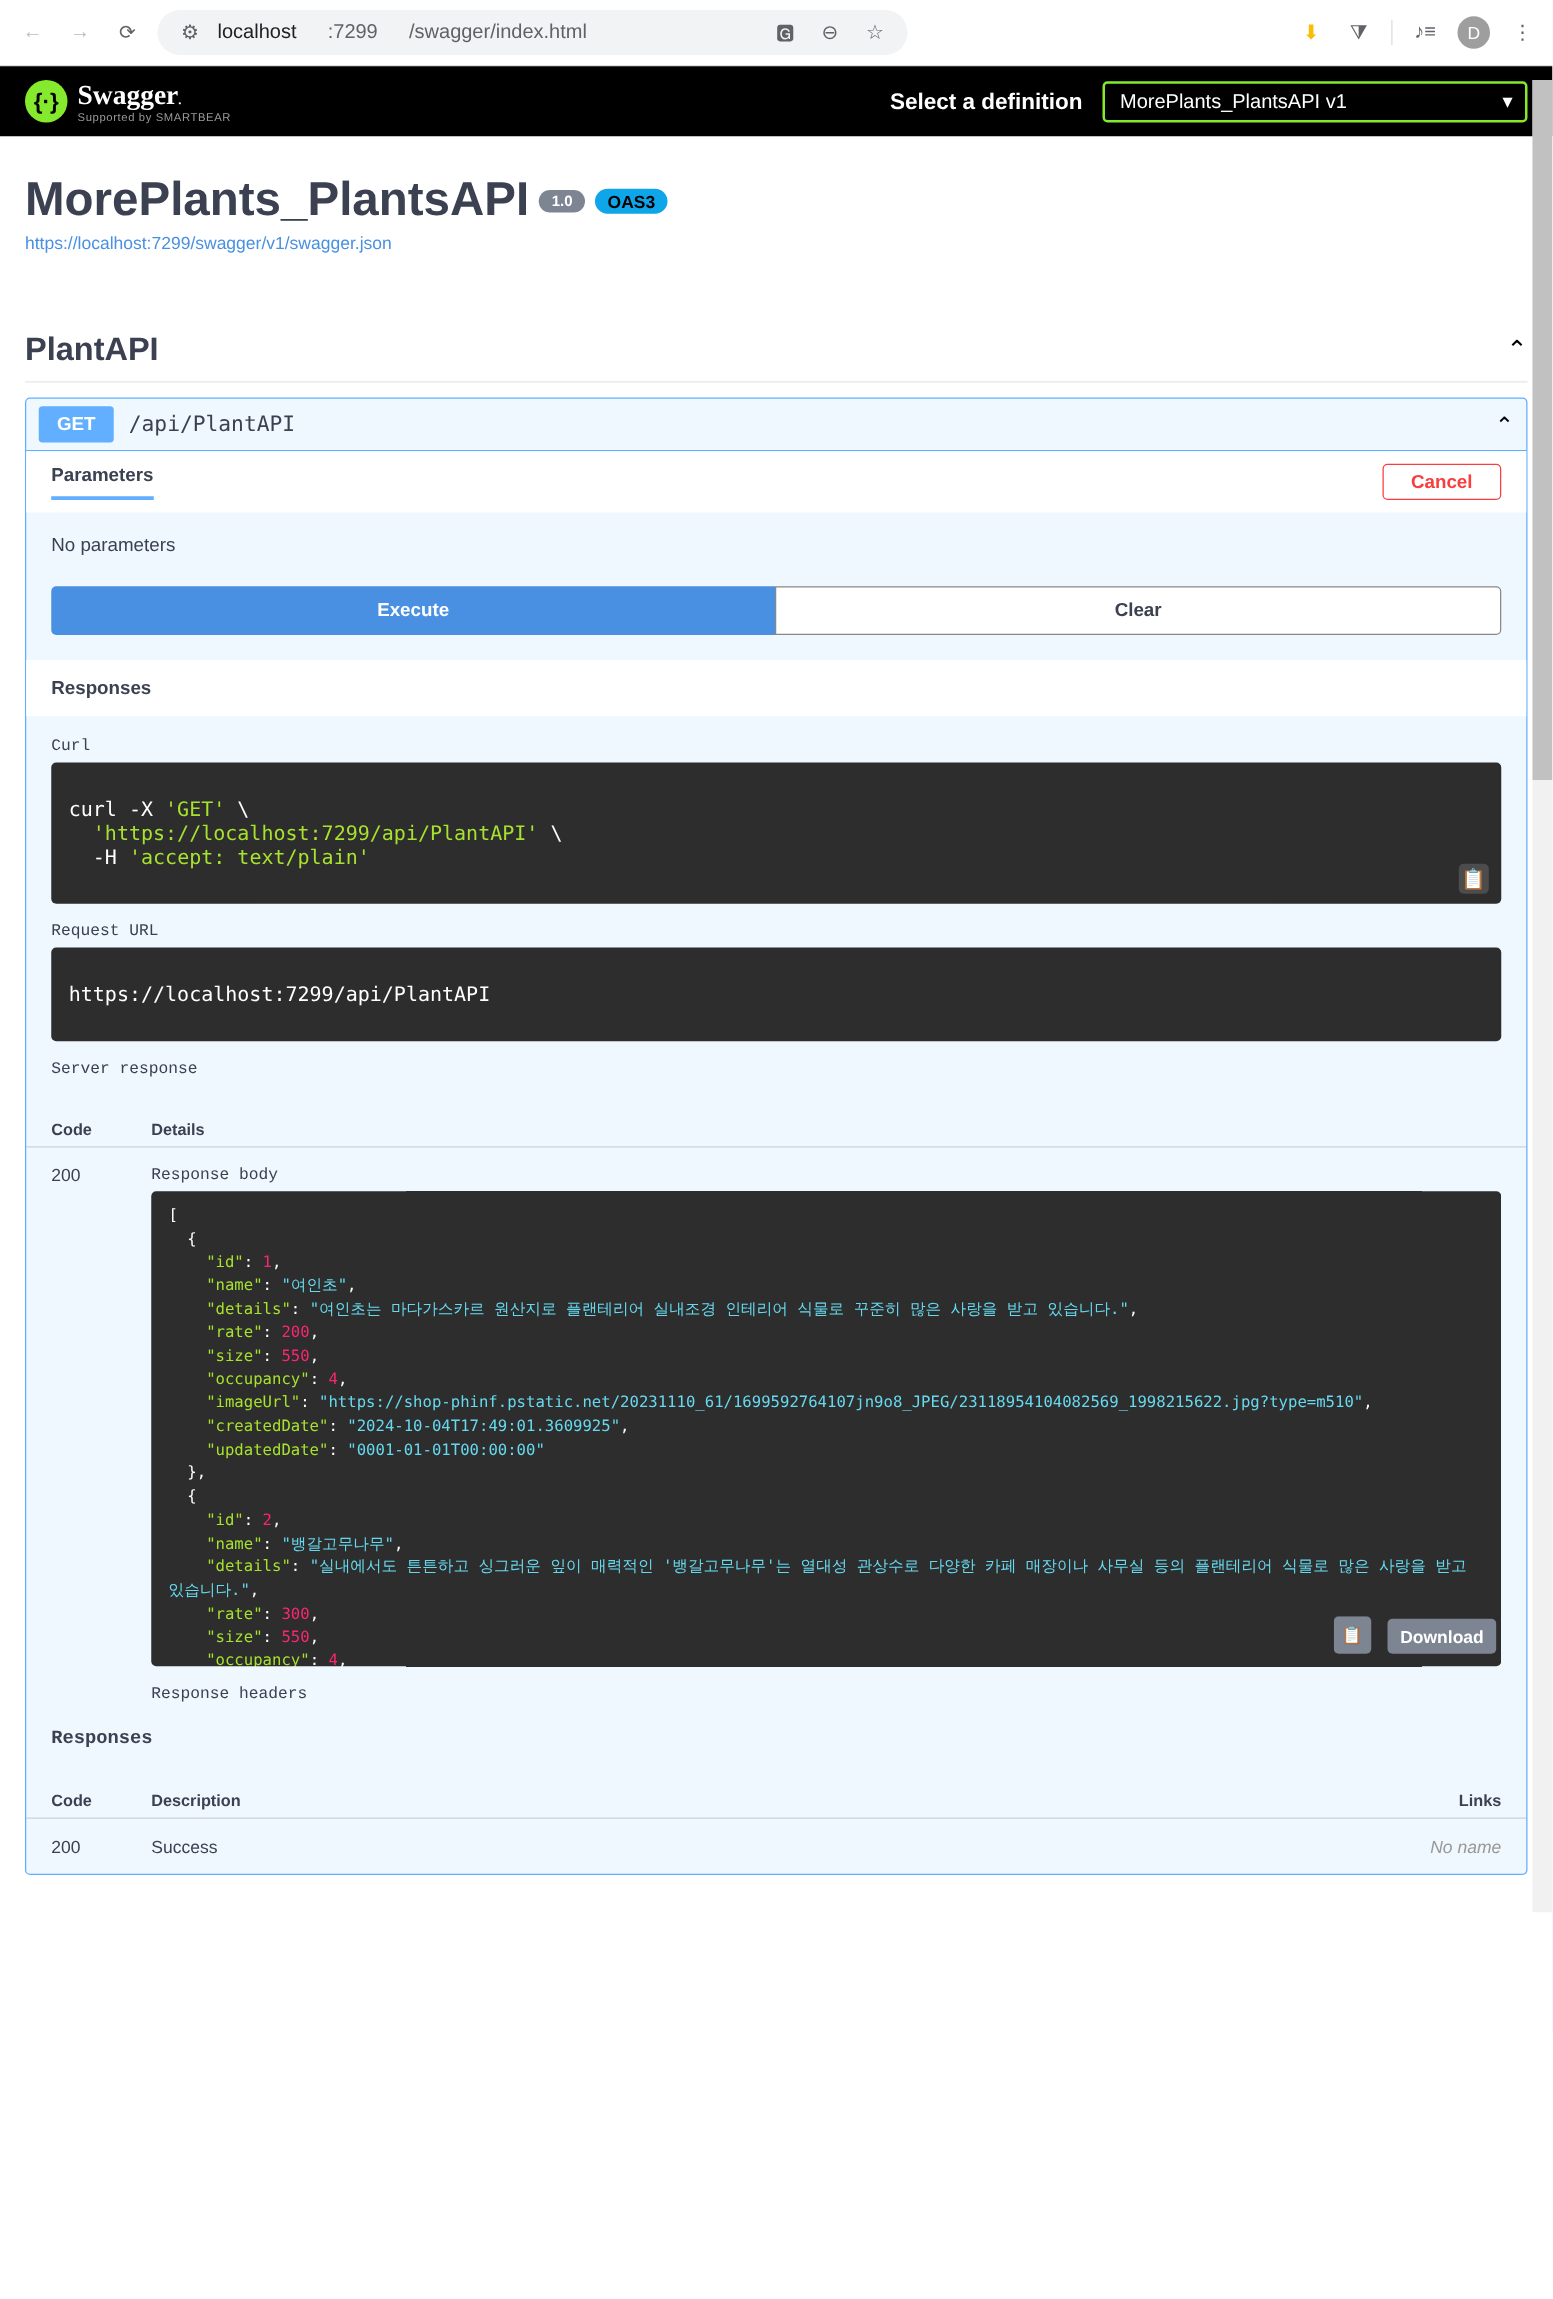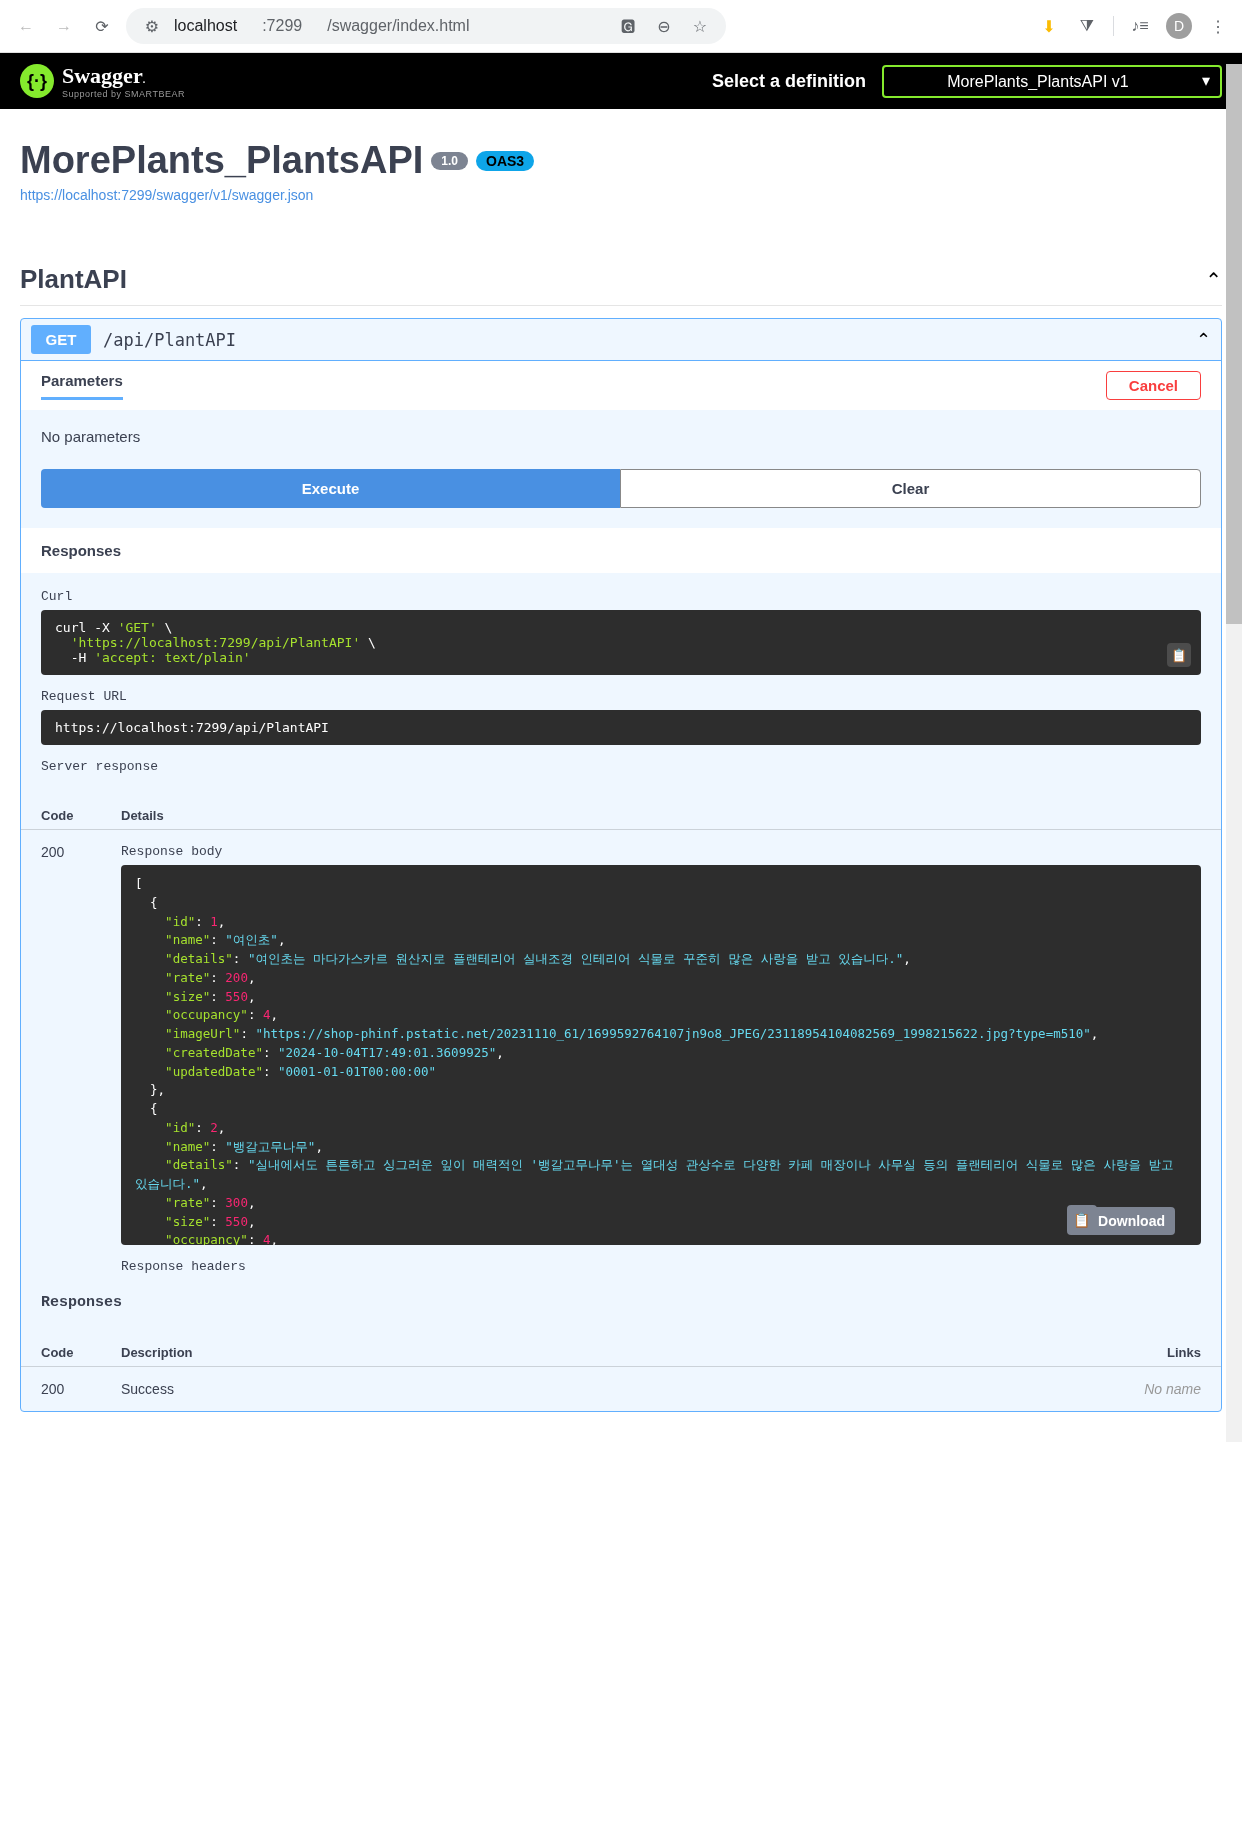--- a/index.html
+++ b/index.html
@@ -16,21 +16,21 @@
 .avatar { width: 26px; height: 26px; border-radius: 50%; background: #9e9e9e; color: #fff; display: flex; align-items: center; justify-content: center; font-size: 14px; font-weight: 500; }
 .divider-v { width: 1px; height: 20px; background: #dadce0; }
 
 .swagger-header { background: #000; display: flex; align-items: center; padding: 10px 20px; }
 .swagger-logo { display: flex; align-items: center; gap: 8px; }
 .logo-circle { width: 34px; height: 34px; border-radius: 50%; background: #85ea2d; display: flex; align-items: center; justify-content: center; color: #000; font-weight: bold; font-size: 18px; }
 .logo-text { color: #fff; font-size: 22px; font-weight: bold; font-family: Georgia, serif; }
 .logo-sub { color: #999; font-size: 9px; letter-spacing: 0.5px; }
 .def-select-wrap { margin-left: auto; display: flex; align-items: center; gap: 16px; }
 .def-label { color: #fff; font-size: 18px; font-weight: bold; }
-.def-select { background: #000; color: #fff; border: 2px solid #85ea2d; padding: 6px 40px 6px 12px; font-size: 16px; border-radius: 4px; appearance: none; position: relative; min-width: 340px; text-align: center; }
+.def-select { background: #000; color: #fff; border: 2px solid #85ea2d; padding: 6px 40px 6px 12px; font-size: 16px; border-radius: 4px; appearance: none; position: relative; min-width: 340px; }
 .def-select-cont { position: relative; }
 .def-select-cont::after { content: "▾"; position: absolute; right: 12px; top: 6px; color: #fff; pointer-events: none; }
 
 .main-content { padding: 30px 20px; }
 .api-title-row { display: flex; align-items: center; gap: 8px; margin-bottom: 4px; }
 .api-title { font-size: 38px; font-weight: bold; color: #3b4151; }
 .version-badge { background: #7d8492; color: #fff; border-radius: 14px; padding: 2px 10px; font-size: 12px; font-weight: bold; }
 .oas-badge { background: #0ea5e9; color: #000; border-radius: 14px; padding: 2px 10px; font-size: 14px; font-weight: bold; }
 .api-link { color: #4990e2; font-size: 14px; text-decoration: none; }
 
@@ -52,32 +52,32 @@
 .no-params { padding: 18px 20px 24px; color: #3b4151; font-size: 15px; }
 
 .exec-row { display: flex; padding: 0 20px 20px; gap: 0; }
 .exec-btn { flex: 1; background: #4990e2; color: #fff; border: none; padding: 10px; font-size: 15px; font-weight: bold; border-radius: 4px 0 0 4px; cursor: pointer; }
 .clear-btn { flex: 1; background: #fff; color: #3b4151; border: 1px solid #888; padding: 10px; font-size: 15px; font-weight: bold; border-radius: 0 4px 4px 0; cursor: pointer; }
 
 .responses-header { background: #fff; padding: 14px 20px; font-size: 15px; font-weight: bold; color: #3b4151; }
 
 .req-section { padding: 16px 20px; }
 .req-label { font-size: 13px; color: #3b4151; margin-bottom: 6px; font-family: Liberation Mono, monospace; }
-.code-block { background: #2d2d2d; color: #fff; padding: 10px 14px; border-radius: 4px; font-family: monospace; font-size: 13px; position: relative; white-space: pre; overflow: hidden; }
+.code-block { background: #2d2d2d; color: #fff; padding: 28px 14px; border-radius: 4px; font-family: monospace; font-size: 16px; position: relative; white-space: pre; overflow: hidden; }
 .copy-icon { position: absolute; right: 10px; bottom: 8px; width: 24px; height: 24px; background: rgba(255,255,255,0.15); border-radius: 4px; display: flex; align-items: center; justify-content: center; color: #fff; cursor: pointer; }
 
 .table-header { display: flex; padding: 12px 20px 6px; font-size: 13px; font-weight: bold; color: #3b4151; border-bottom: 1px solid rgba(0,0,0,0.15); }
 .col-code { width: 80px; }
 .col-details { flex: 1; }
 .col-links { width: 80px; text-align: right; }
 
 .resp-row { display: flex; padding: 14px 20px; font-size: 14px; color: #3b4151; }
 .resp-body-wrap { position: relative; }
 .resp-body-block { background: #2d2d2d; color: #fff; padding: 10px 14px 10px 14px; border-radius: 4px; font-family: monospace; font-size: 12.5px; line-height: 1.5; white-space: pre-wrap; word-break: break-all; max-height: 380px; overflow-y: auto; }
-.download-btn { position: absolute; right: 26px; bottom: 10px; background: #7d8492; color: #fff; border: none; padding: 6px 10px; border-radius: 4px; font-size: 14px; font-weight: bold; cursor: pointer; }
+.download-btn { position: absolute; right: 4px; bottom: 10px; background: #7d8492; color: #fff; border: none; padding: 6px 10px; border-radius: 4px; font-size: 14px; font-weight: bold; cursor: pointer; }
 .copy-resp { position: absolute; right: 104px; bottom: 10px; background: #7d8492; color: #fff; width: 30px; height: 30px; border-radius: 4px; display:flex; align-items:center; justify-content:center; cursor:pointer; }
 
 .json-key { color: #a6e22e; }
 .json-str { color: #66d9ef; }
 .json-num { color: #f92672; }
 .curl-str { color: #a6e22e; }
 
 .italic-grey { font-style: italic; color: #999; }
 
 .scrollbar-v { position: absolute; right: 0; top: 64px; width: 16px; bottom: 0; background: #f1f1f1; }

